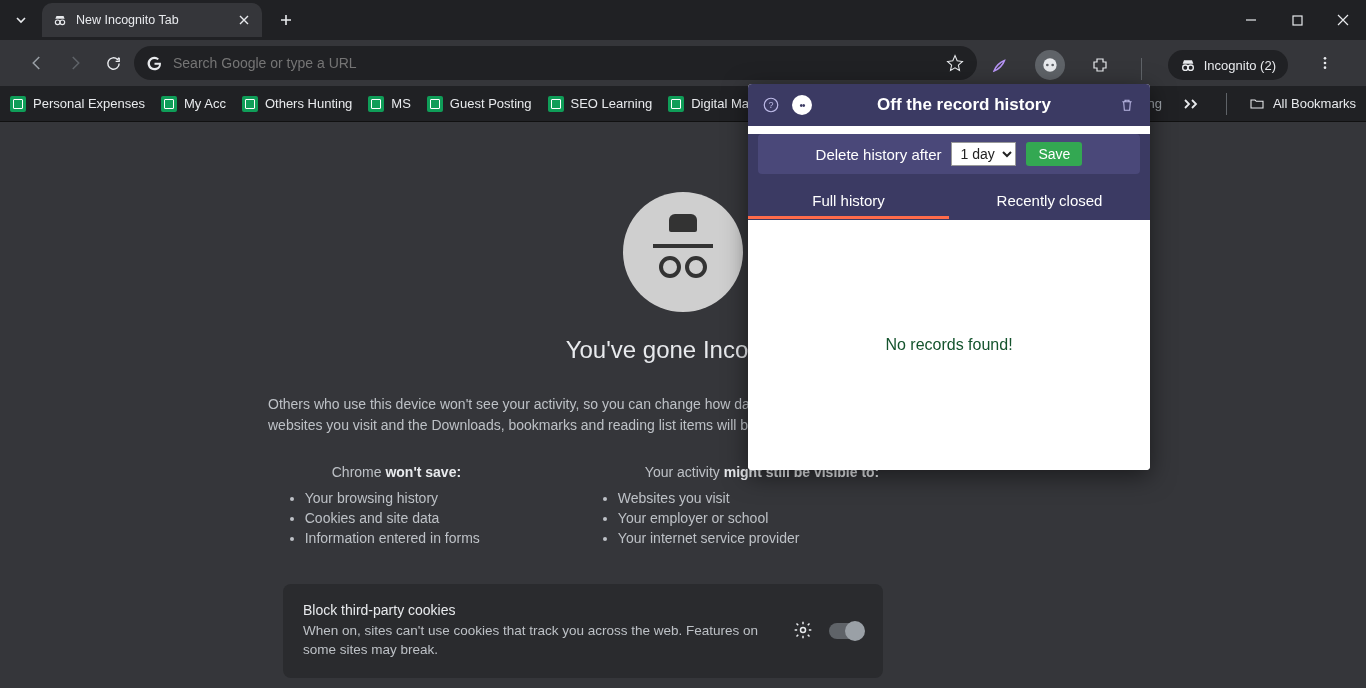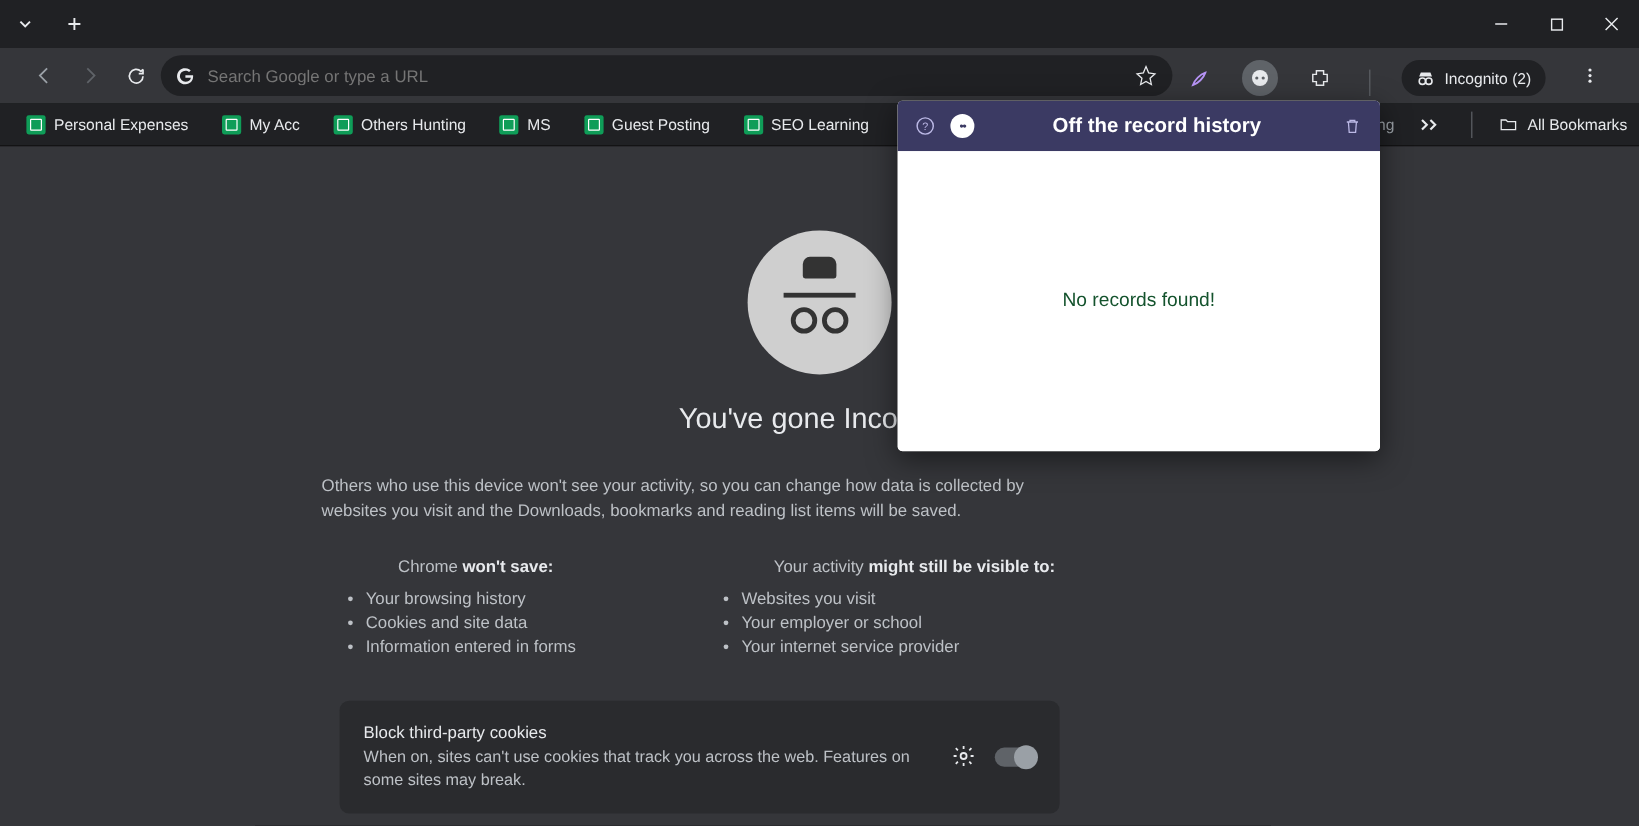--- a/index.html
+++ b/index.html
@@ -23,21 +23,21 @@
   .omnibox input { flex:1; background:transparent; border:none; color:#9aa0a6; font-size:14px; outline:none; }
   .star { width:20px; height:20px; display:flex; align-items:center; justify-content:center; }
   .ext-area { display:flex; align-items:flex-end; gap:20px; padding:0 4px; }
   .ext-btn { width:30px; height:30px; border-radius:50%; display:flex; align-items:center; justify-content:center; }
   .ext-btn.active { background:#5f6368; }
   .divider-v { width:1px; height:22px; background:#5f6368; margin:0 6px; }
   .incognito-chip { height:30px; background:#202124; border-radius:15px; display:flex; align-items:center; padding:0 12px; gap:8px; font-size:13px; }
 
   
   .bookmarks { height:36px; background:#202124; display:flex; align-items:center; padding:0 10px; gap:16px; border-bottom:1px solid #111; }
-  .bm { display:flex; align-items:center; gap:7px; font-size:13px; color:#e8eaed; white-space:nowrap;margin-left:12px; }
+  .bm { display:flex; align-items:center; gap:7px; font-size:13px; color:#e8eaed; white-space:nowrap; }
   .sheets-icon { width:16px; height:16px; background:#0f9d58; border-radius:2px; display:flex; align-items:center; justify-content:center; }
   .sheets-icon::after { content:""; display:block; width:8px; height:8px; border:1px solid #fff; border-radius:1px; }
   .bm-spacer { flex:1; }
   .bm-overflow { width:26px; height:26px; display:flex; align-items:center; justify-content:center; }
   .all-bm { display:flex; align-items:center; gap:8px; font-size:13px; }
 
   
   .content { position:absolute; top:122px; left:0; right:0; bottom:0; background:#35363a; }
   .hero { display:flex; flex-direction:column; align-items:center; padding-top:70px; }
   .incog-circle { width:120px; height:120px; border-radius:50%; background:#cfcfcf; display:flex; align-items:center; justify-content:center; flex-direction:column; }
@@ -80,20 +80,35 @@
 </style>
 </head>
 <body>
 
 <div class="titlebar">
   <div class="tab-dropdown">
     <svg width="12" height="12" viewBox="0 0 12 12">
         <path d="M2 4l4 4 4-4" stroke="#e8eaed" stroke-width="1.6" fill="none"></path>
       </svg>
   </div>
+  <div class="tab">
+    <span class="favicon">
+      <svg width="14" height="14" viewBox="0 0 24 24">
+          <circle cx="8" cy="16" r="4" stroke="#e8eaed" stroke-width="2" fill="none"></circle>
+          <circle cx="16" cy="16" r="4" stroke="#e8eaed" stroke-width="2" fill="none"></circle>
+          <path d="M4 10h16l-2-5H6z" fill="#e8eaed"></path>
+        </svg>
+    </span>
+    <span class="title">New Incognito Tab</span>
+    <span class="close">
+      <svg width="10" height="10" viewBox="0 0 10 10">
+          <path d="M1 1l8 8M9 1l-8 8" stroke="#e8eaed" stroke-width="1.4"></path>
+        </svg>
+    </span>
+  </div>
   <div class="newtab">
     <svg width="12" height="12" viewBox="0 0 12 12">
         <path d="M6 1v10M1 6h10" stroke="#e8eaed" stroke-width="1.6"></path>
       </svg>
   </div>
   <div class="win-controls">
     <div class="win-btn">
         <svg width="12" height="12">
           <path d="M1 6h10" stroke="#e8eaed" stroke-width="1.2"></path>
         </svg>
@@ -281,16 +296,27 @@
         </svg>
       </div>
     <span class="hicon"></span>
     <div class="popup-title">Off the record history</div>
     <div class="popup-trash">
         <svg width="16" height="16" viewBox="0 0 24 24">
           <path d="M5 7h14M9 7V5h6v2M7 7l1 13h8l1-13" stroke="#bcb9e6" stroke-width="1.6" fill="none"></path>
         </svg>
       </div>
   </div>
+  <div style="background:#3b3a63; padding-bottom:1px;">
+    <div class="popup-row">
+      <span>Delete history after</span>
+      <select><option>1 day</option></select>
+      <button class="save">Save</button>
+    </div>
+    <div class="popup-tabs">
+      <div class="ptab active">Full history</div>
+      <div class="ptab">Recently closed</div>
+    </div>
+  </div>
   <div class="popup-body">
     <span>No records found!</span>
   </div>
 </div>
 
 </body></html>

